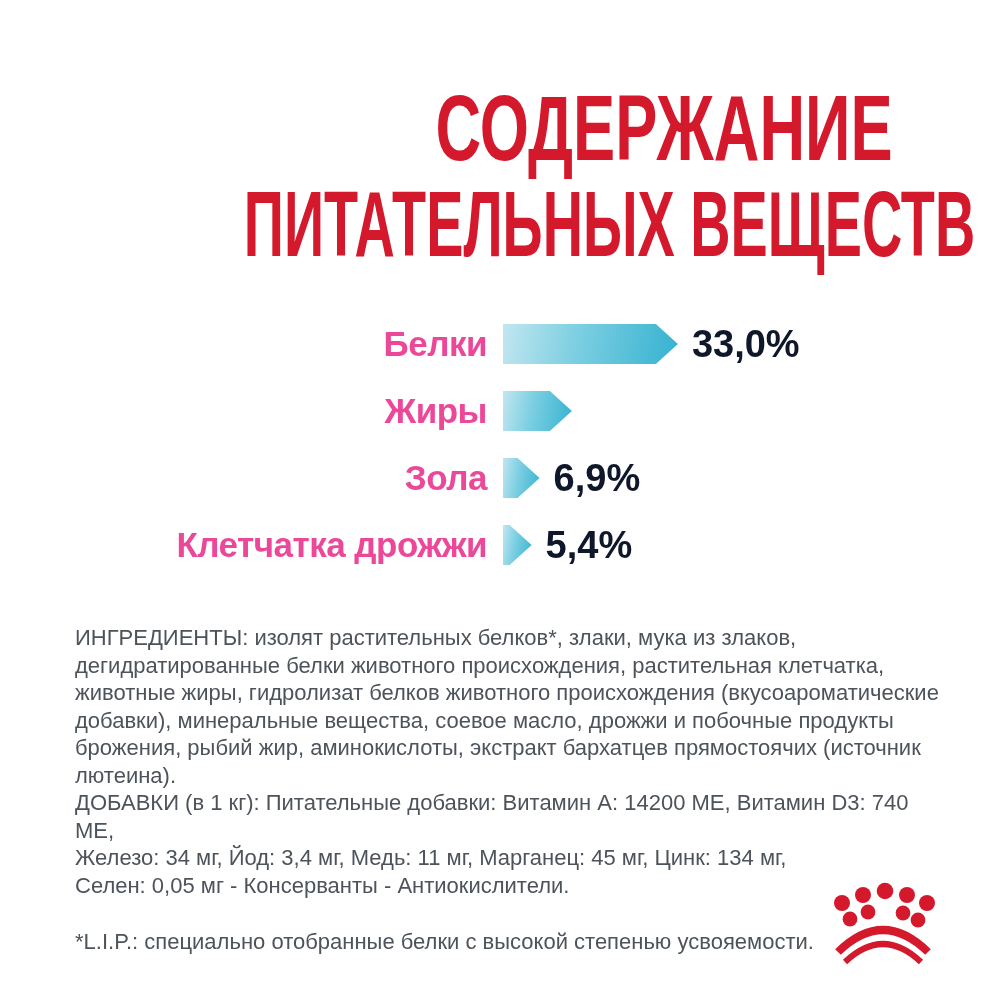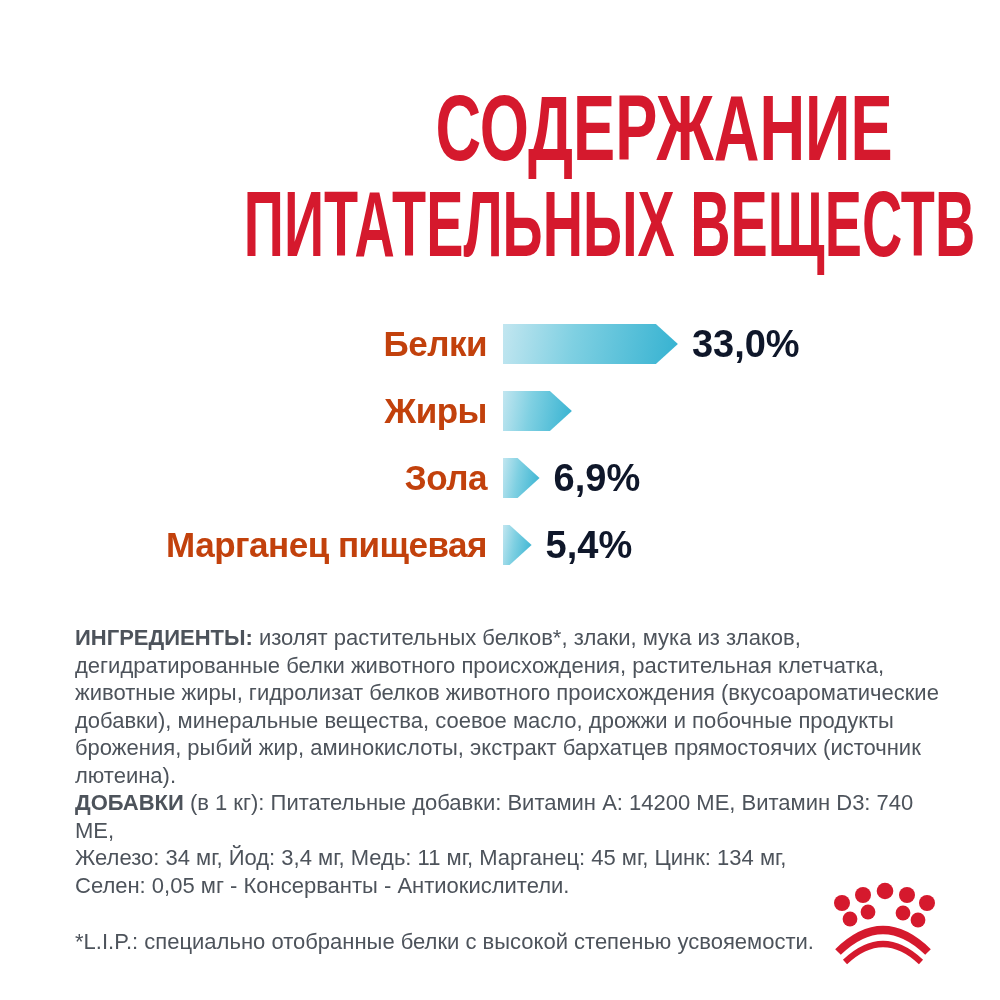--- a/index.html
+++ b/index.html
@@ -11,29 +11,29 @@
   .title { position:absolute; top:80px; left:0; width:1000px; text-align:right;
            color:var(--accent); font-weight:bold; line-height:96px; font-size:93px; }
   .title .tline { display:block; white-space:nowrap; }
   .title .tline > span { display:inline-block; transform-origin:50% 50%; }
   .t1 > span { transform:scaleX(0.68); }
   .t2 > span { transform:scaleX(0.60); }
   
   .chart { position:absolute; top:324px; left:0; width:1000px; }
   .chart-row { display:flex; align-items:center; height:40px; margin-bottom:27px; }
   .chart-label { flex:0 0 487px; margin-right:16px; text-align:right;
-                 font-size:35px; font-weight:bold; color:#c2410c; letter-spacing:-0.5px; }
+                 font-size:35px; font-weight:bold; color:#ec4899; letter-spacing:-0.5px; }
   .chart-bar { height:40px;
     background:linear-gradient(100deg, var(--bar-light) 0%, #7fd0e2 40%, var(--bar-dark) 100%);
     clip-path:polygon(0 0, calc(100% - 22px) 0, 100% 50%, calc(100% - 22px) 100%, 0 100%); }
   .chart-value { margin-left:14px; font-size:38px; font-weight:bold; color:#0f172a; }
   
   .textblock { position:absolute; top:624px; left:75px; width:878px;
                font-size:22px; line-height:27.5px; color:#4d535b; }
-  .textblock b { font-weight:bold; }
+  .textblock b { font-weight:normal; }
   .pre { white-space:pre-line; }
   .footnote { margin-top:29px; }
   
   .logo { position:absolute; left:823px; top:876px; width:118px; height:92px; }
 </style>
 </head>
 <body>
 
 <div class="page">
 
@@ -51,21 +51,21 @@
       <div class="chart-row">
         <div class="chart-label">Жиры</div>
         <div class="chart-bar" style="width: 68.9px;"></div>
       </div>
       <div class="chart-row">
         <div class="chart-label">Зола</div>
         <div class="chart-bar" style="width: 36.57px;"></div>
         <div class="chart-value">6,9%</div>
       </div>
       <div class="chart-row">
-        <div class="chart-label">Марганец пищевая</div>
+        <div class="chart-label">Клетчатка дрожжи</div>
         <div class="chart-bar" style="width: 28.62px;"></div>
         <div class="chart-value">5,4%</div>
       </div>
     </div>
 
   <div class="textblock">
     <div><b>ИНГРЕДИЕНТЫ:</b><span class="pre"> изолят растительных белков*, злаки, мука из злаков,
 дегидратированные белки животного происхождения, растительная клетчатка,
 животные жиры, гидролизат белков животного происхождения (вкусоароматические
 добавки), минеральные вещества, соевое масло, дрожжи и побочные продукты

